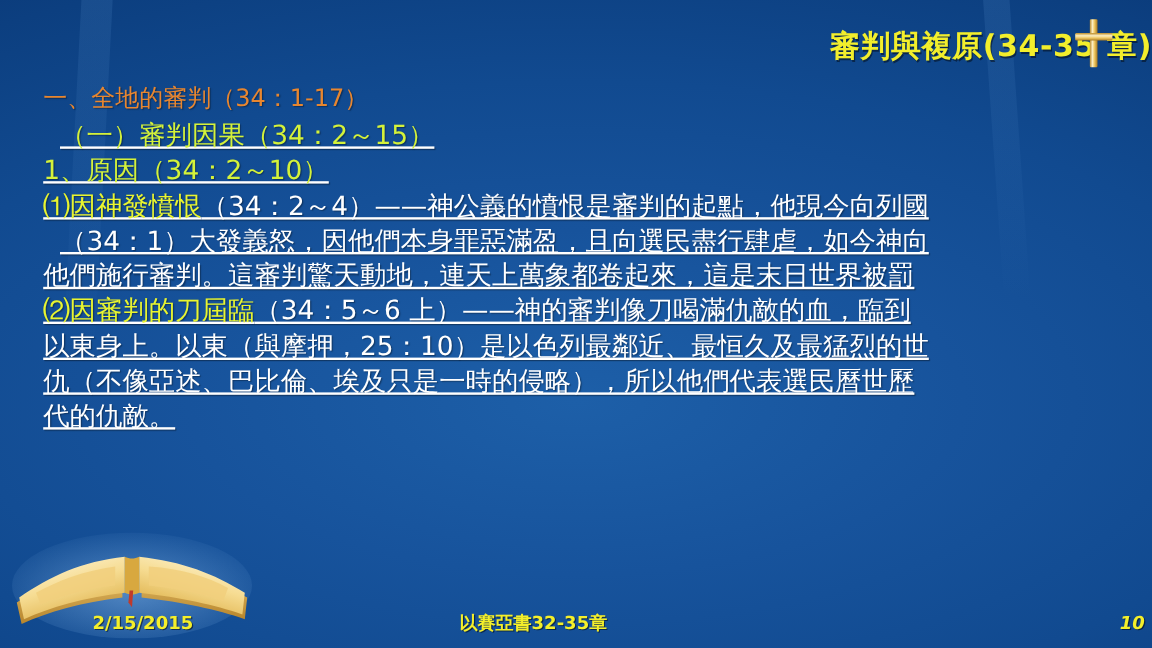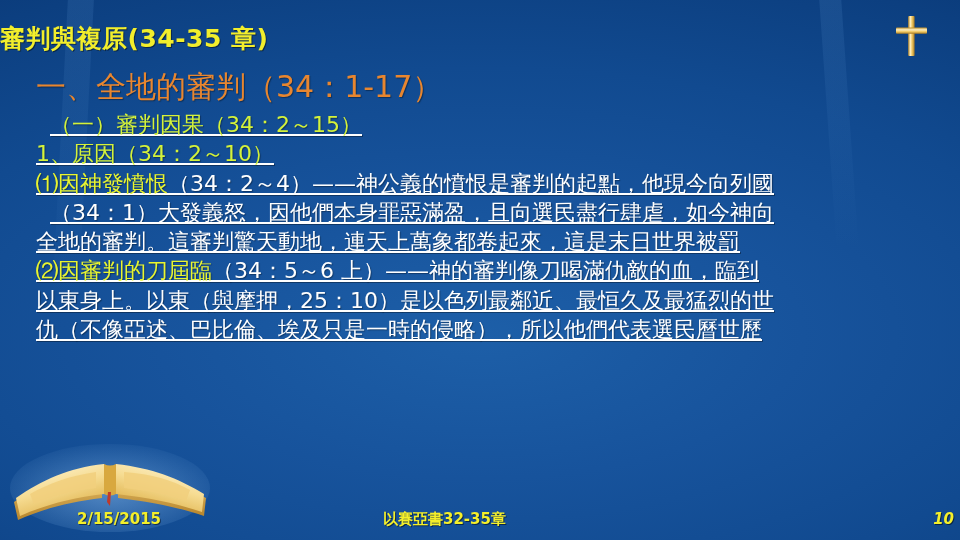--- a/index.html
+++ b/index.html
@@ -17,36 +17,36 @@
   }
   
   .streak {
     position:absolute; pointer-events:none;
     background:linear-gradient(180deg, rgba(120,180,240,.12), rgba(120,180,240,0));
   }
 
   
   .title {
     position:absolute; left:0; top:22px; width:960px;
-    text-align:left;
+    text-align:right;
     font-size:25px; font-weight:bold; color:#f2ee2c;
     letter-spacing:.5px;
     text-shadow:1px 1px 0 rgba(0,0,0,.45);
     white-space:nowrap;
   }
 
   
   .cross { position:absolute; right:22px; top:9px; width:54px; height:54px; }
 
   
   .body-block {
     position:absolute; left:36px; top:70px; width:906px;
   }
   .h1 {
-    font-size:30px; color:#e8862f; line-height:1.1;
+    font-size:20px; color:#e8862f; line-height:1.1;
     margin-bottom:7px; white-space:nowrap;
     text-shadow:1px 1px 1px rgba(0,0,0,.35);
   }
   .line {
     font-size:22px; color:#ffffff; line-height:1.33;
     white-space:nowrap;
     text-shadow:1px 1px 1px rgba(0,0,0,.35);
     text-decoration:underline;
   }
   .line.indent { padding-left:14px; }
@@ -120,36 +120,39 @@
 
     <div class="line">
       <span class="hl">⑴因神發憤恨</span><span>（34：2～4）——神公義的憤恨是審判的起點，他現今向列國</span>
     </div>
 
     <div class="line indent">
       <span>（34：1）大發義怒，因他們本身罪惡滿盈，且向選民盡行肆虐，如今神向</span>
     </div>
 
     <div class="line">
-      <span>全地的審判。這審判驚天動地，連天上萬象都卷起來，這是末日世界被罰</span>
+      <span>他們施行審判。這審判驚天動地，連天上萬象都卷起來，這是末日世界被罰</span>
     </div>
 
 
     <div class="line">
       <span class="hl">⑵因審判的刀屆臨</span><span>（34：5～6 上）——神的審判像刀喝滿仇敵的血，臨到</span>
     </div>
 
     <div class="line">
       <span>以東身上。以東（與摩押，25：10）是以色列最鄰近、最恒久及最猛烈的世</span>
     </div>
 
     <div class="line">
       <span>仇（不像亞述、巴比倫、埃及只是一時的侵略），所以他們代表選民曆世歷</span>
     </div>
 
+    <div class="line">
+      <span>代的仇敵。</span>
+    </div>
 
   </div>
 
   <span class="bible">
     <svg viewBox="0 0 205 96" width="205" height="96" aria-hidden="true">
       <defs>
         <linearGradient id="pgL" x1="0" y1="0" x2="0.5" y2="1">
           <stop offset="0%" stop-color="#fff9e3"></stop>
           <stop offset="55%" stop-color="#f6dc92"></stop>
           <stop offset="100%" stop-color="#e0b44f"></stop>

